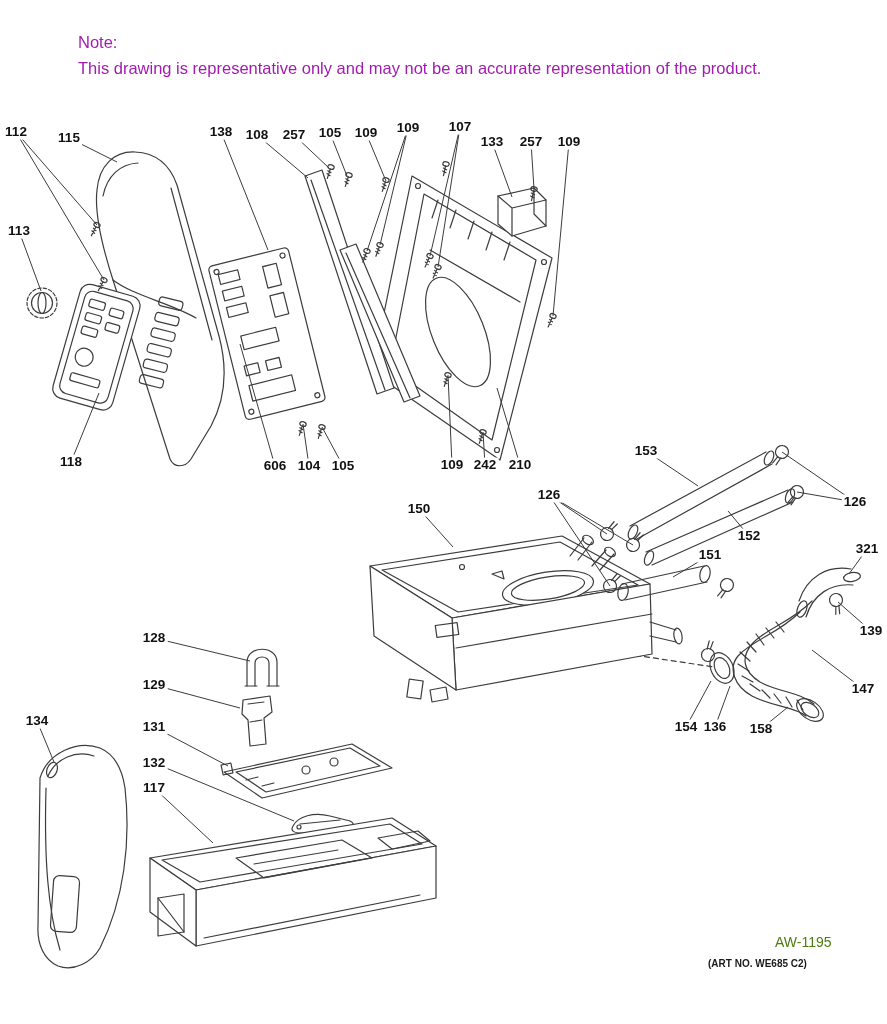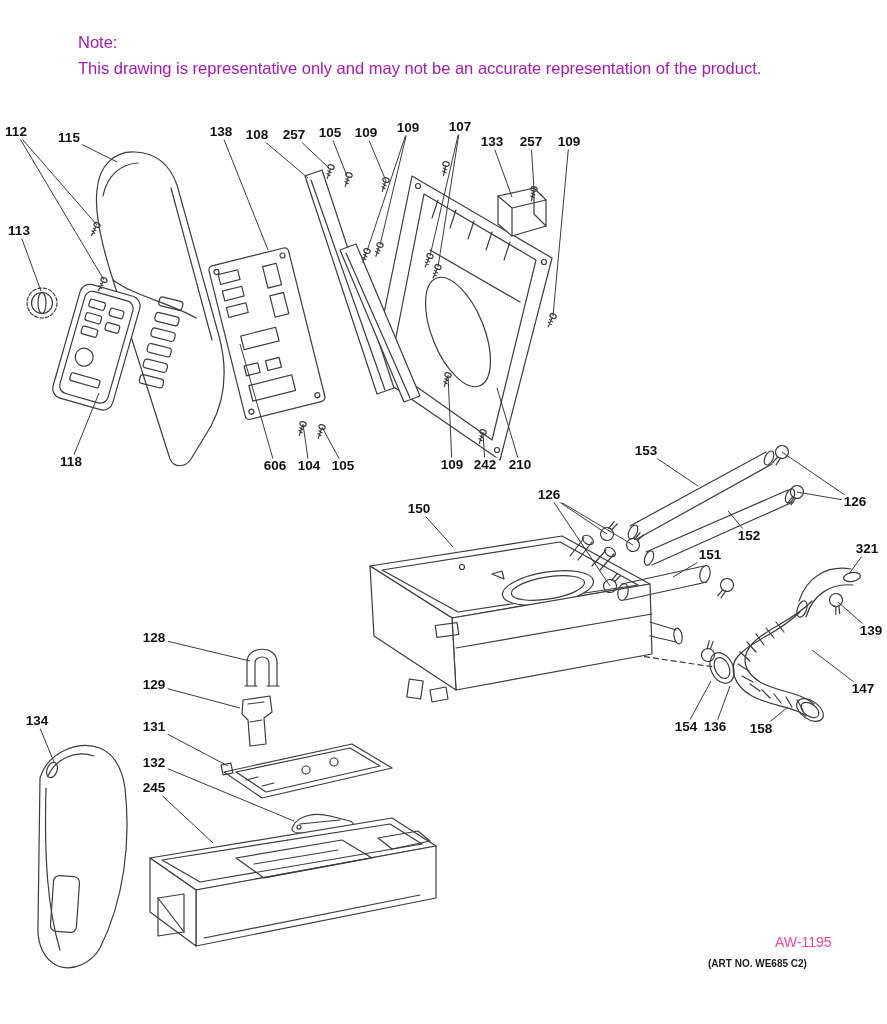--- a/index.html
+++ b/index.html
@@ -32,21 +32,21 @@
     position: absolute;
     transform: translate(-50%, -50%);
     font-weight: bold;
     font-size: 13.5px;
     line-height: 1.1;
     color: #111;
     background: #fff;
     padding: 0 2px;
     white-space: nowrap;
   }
-  .footer-code { position: absolute; left: 775px; top: 934px; font-size: 14px; color: #ec4899; }
+  .footer-code { position: absolute; left: 775px; top: 934px; font-size: 14px; color: #4d7c0f; }
   .footer-art  { position: absolute; left: 708px; top: 958px; font-size: 10px; font-weight: bold; color: #1a1a1a; }
 </style>
 </head>
 <body>
 
 <div id="page">
 
   <div class="note">
     <div>Note:</div>
     <div>This drawing is representative only and may not be an accurate representation of the product.</div>
@@ -354,19 +354,19 @@
       <div class="callout" style="left: 871px; top: 631px;">139</div>
       <div class="callout" style="left: 863px; top: 689px;">147</div>
       <div class="callout" style="left: 686px; top: 727px;">154</div>
       <div class="callout" style="left: 715px; top: 727px;">136</div>
       <div class="callout" style="left: 761px; top: 729px;">158</div>
       <div class="callout" style="left: 154px; top: 638px;">128</div>
       <div class="callout" style="left: 154px; top: 685px;">129</div>
       <div class="callout" style="left: 154px; top: 727px;">131</div>
       <div class="callout" style="left: 154px; top: 763px;">132</div>
       <div class="callout" style="left: 37px; top: 721px;">134</div>
-      <div class="callout" style="left: 154px; top: 788px;">245</div>
+      <div class="callout" style="left: 154px; top: 788px;">117</div>
     </div>
 
   <div class="footer-code">AW-1195</div>
   <div class="footer-art">(ART NO. WE685 C2)</div>
 
 </div>
 
 </body></html>

